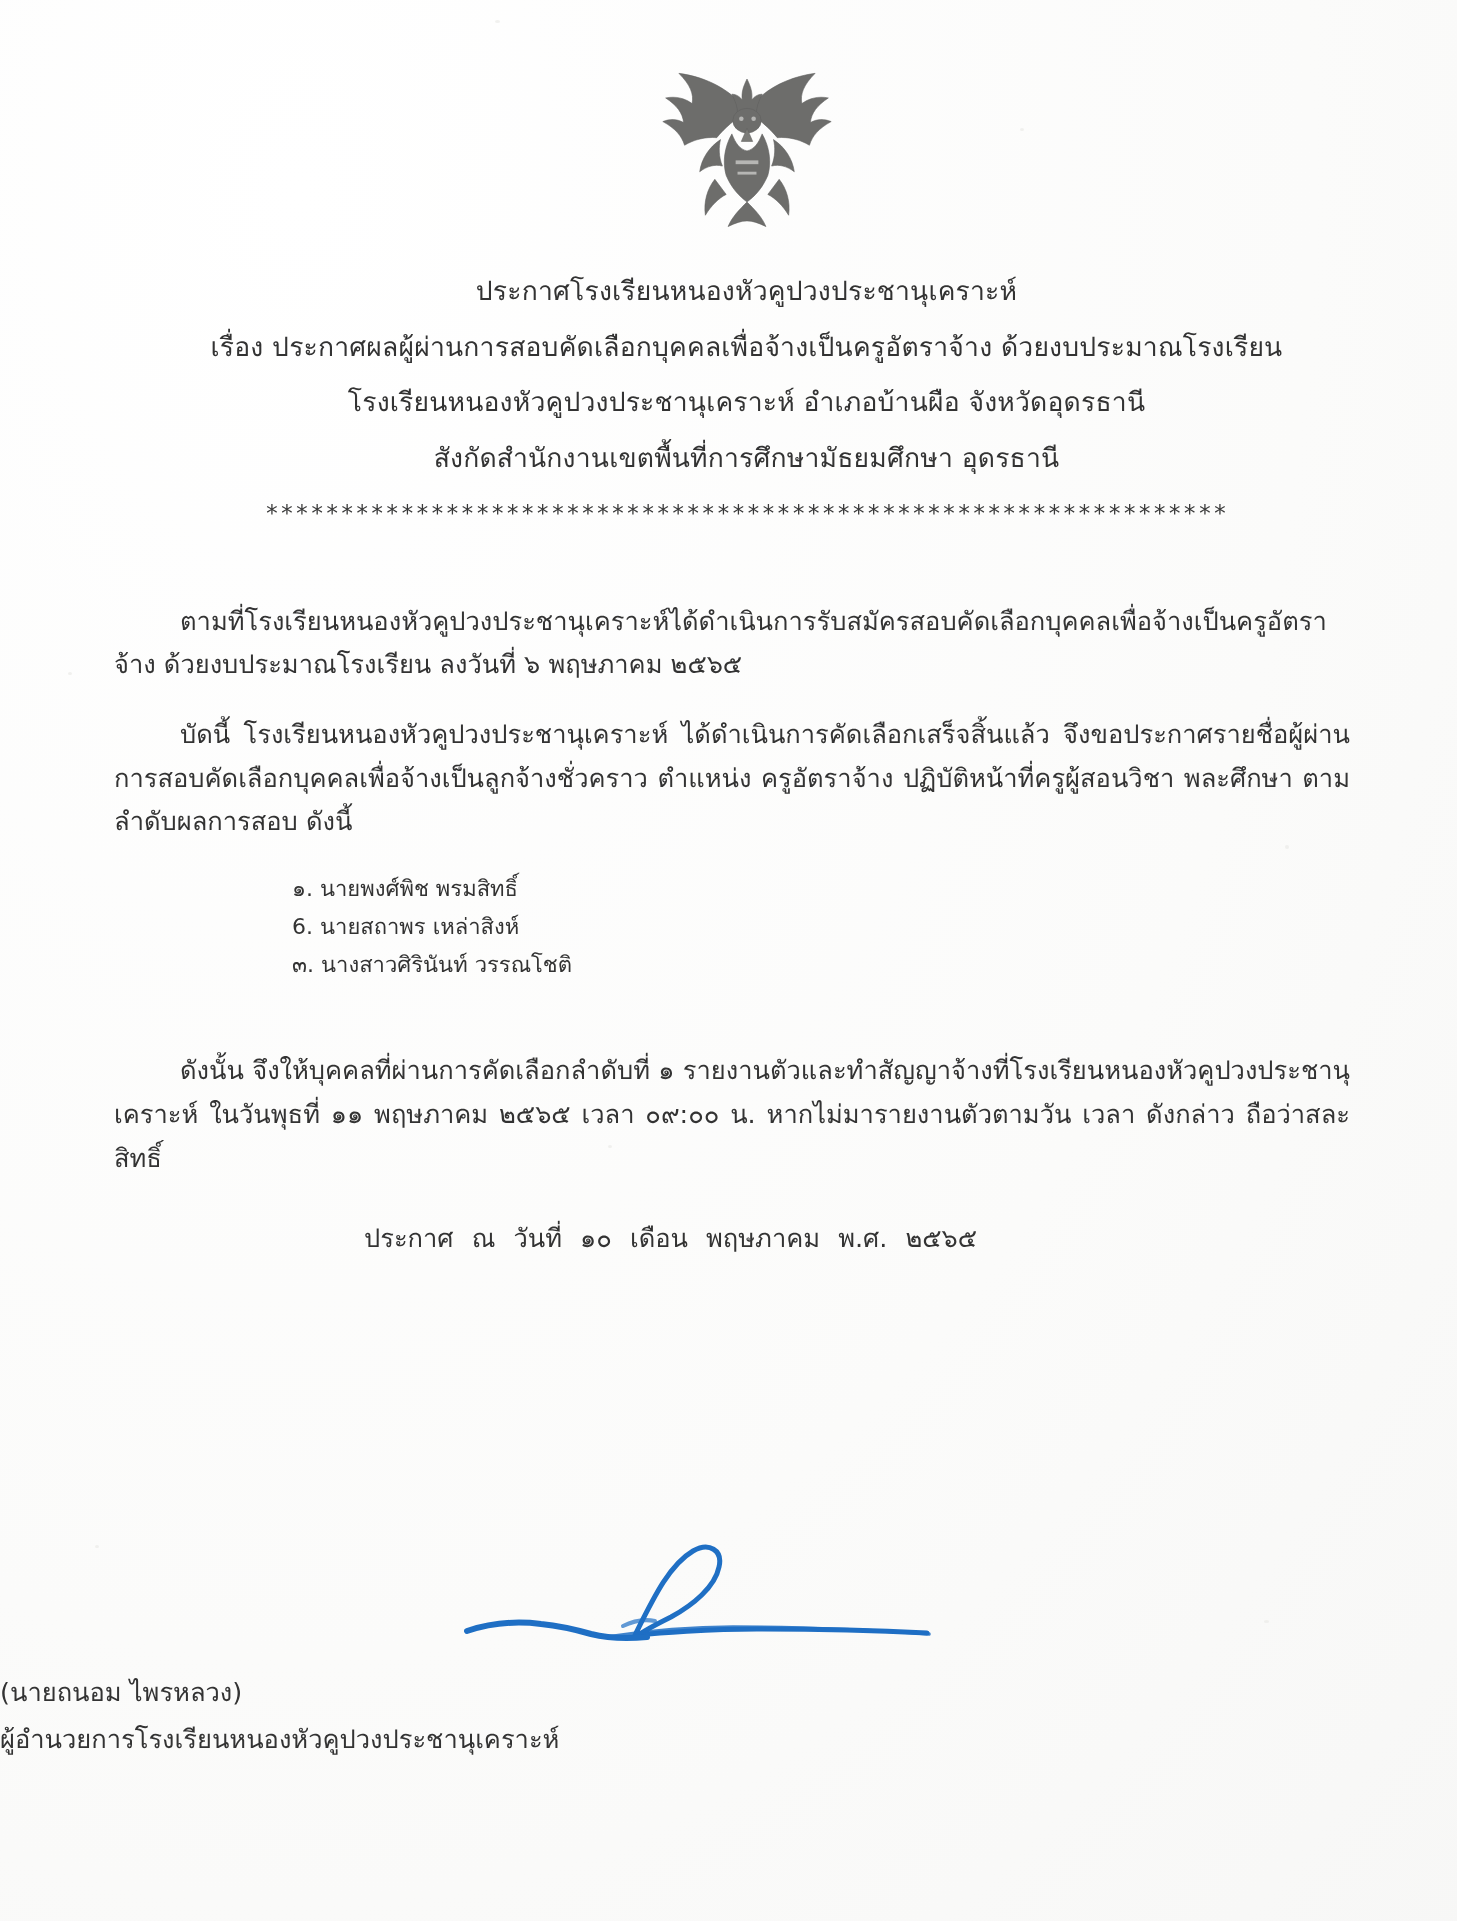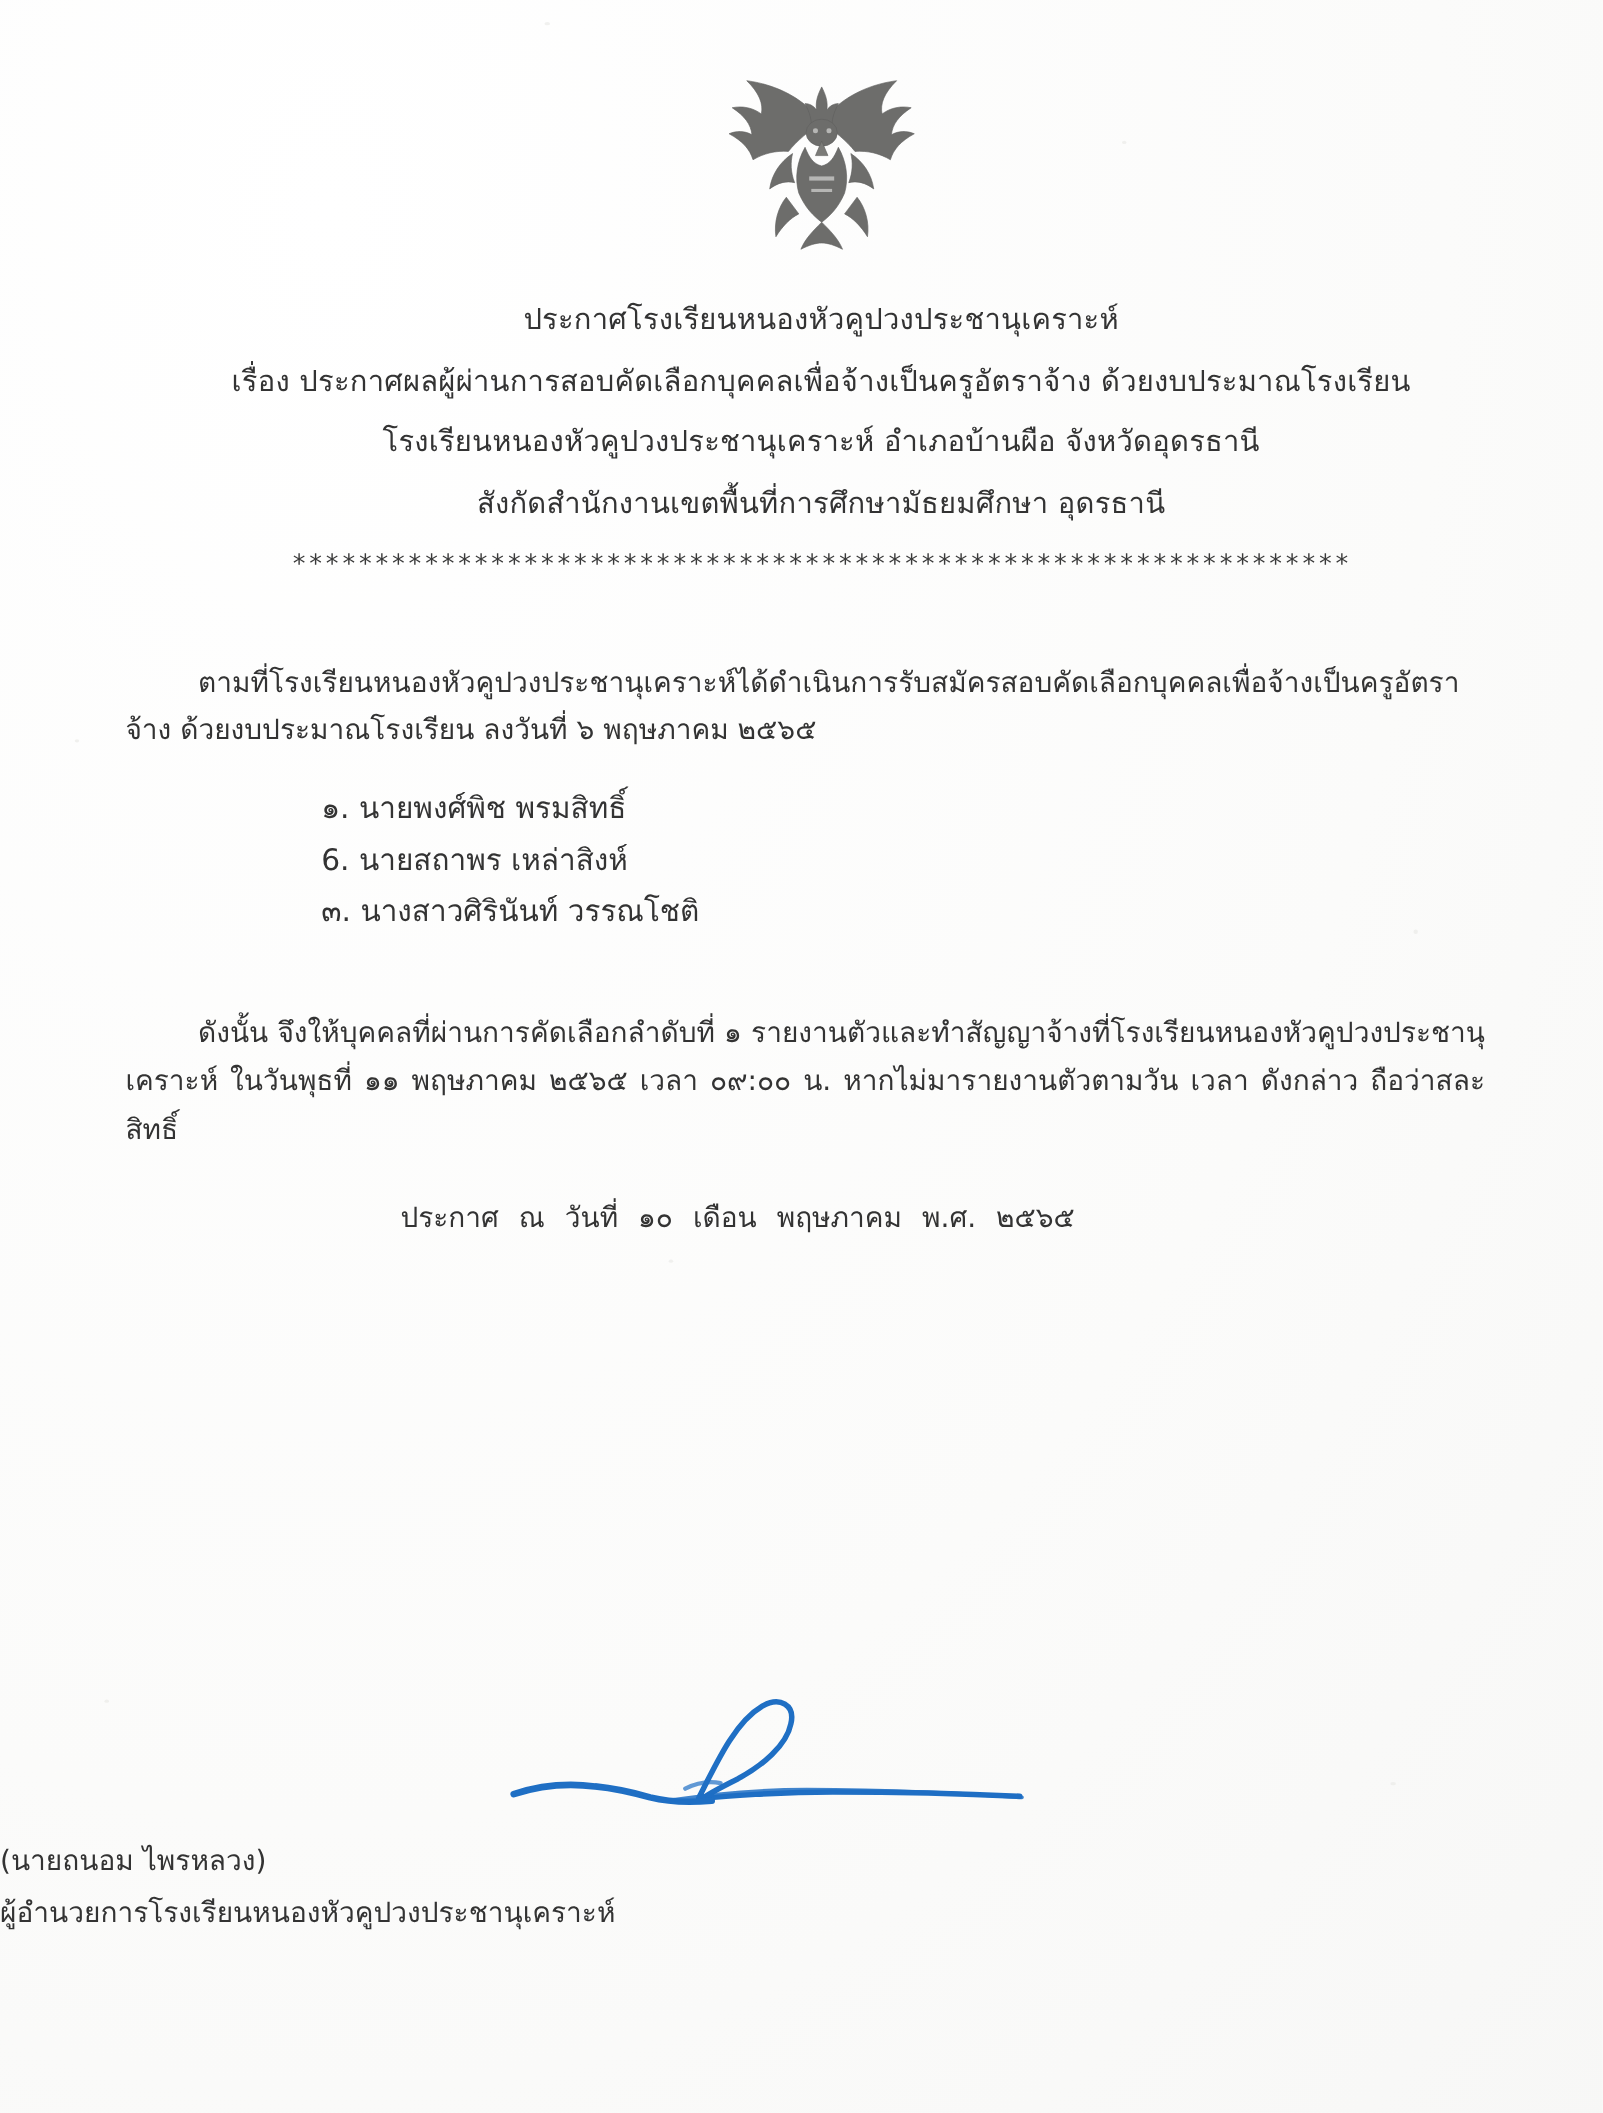--- a/index.html
+++ b/index.html
@@ -86,21 +86,21 @@
     margin-bottom: 18px;
     text-indent: 66px;
   }
 
   .name-list {
     list-style: none;
     margin: 26px 0 0 0;
     padding: 0 0 0 178px;
   }
   .name-list li {
-    font-size: 27px;
+    font-size: 22px;
     line-height: 1.72;
     color: #333;
   }
 
   .gap-lg { height: 40px; }
 
   .announce-closing {
     margin-top: 38px;
     text-indent: 186px;
   }
@@ -180,20 +180,21 @@
   <div class="head-block">
     <div class="head-line">ประกาศโรงเรียนหนองหัวคูปวงประชานุเคราะห์</div>
     <div class="head-line">เรื่อง  ประกาศผลผู้ผ่านการสอบคัดเลือกบุคคลเพื่อจ้างเป็นครูอัตราจ้าง ด้วยงบประมาณโรงเรียน</div>
     <div class="head-line">โรงเรียนหนองหัวคูปวงประชานุเคราะห์ อำเภอบ้านผือ จังหวัดอุดรธานี</div>
     <div class="head-line">สังกัดสำนักงานเขตพื้นที่การศึกษามัธยมศึกษา อุดรธานี</div>
     <div class="stars">****************************************************************</div>
   </div>
 
   <div class="body-block">
     <p class="para">ตามที่โรงเรียนหนองหัวคูปวงประชานุเคราะห์ได้ดำเนินการรับสมัครสอบคัดเลือกบุคคลเพื่อจ้างเป็นครูอัตราจ้าง ด้วยงบประมาณโรงเรียน ลงวันที่ ๖ พฤษภาคม ๒๕๖๕</p>
+    <p class="para">บัดนี้ โรงเรียนหนองหัวคูปวงประชานุเคราะห์ ได้ดำเนินการคัดเลือกเสร็จสิ้นแล้ว จึงขอประกาศรายชื่อผู้ผ่านการสอบคัดเลือกบุคคลเพื่อจ้างเป็นลูกจ้างชั่วคราว ตำแหน่ง ครูอัตราจ้าง ปฏิบัติหน้าที่ครูผู้สอนวิชา พละศึกษา ตามลำดับผลการสอบ ดังนี้</p>
 
     <ul class="name-list">
       <li>๑. นายพงศ์พิช พรมสิทธิ์</li>
       <li>6. นายสถาพร เหล่าสิงห์</li>
       <li>๓. นางสาวศิรินันท์ วรรณโชติ</li>
     </ul>
 
     <div class="gap-lg"></div>
 
     <p class="para">ดังนั้น จึงให้บุคคลที่ผ่านการคัดเลือกลำดับที่ ๑ รายงานตัวและทำสัญญาจ้างที่โรงเรียนหนองหัวคูปวงประชานุเคราะห์ ในวันพุธที่ ๑๑ พฤษภาคม ๒๕๖๕ เวลา ๐๙:๐๐ น. หากไม่มารายงานตัวตามวัน เวลา ดังกล่าว ถือว่าสละสิทธิ์</p>

